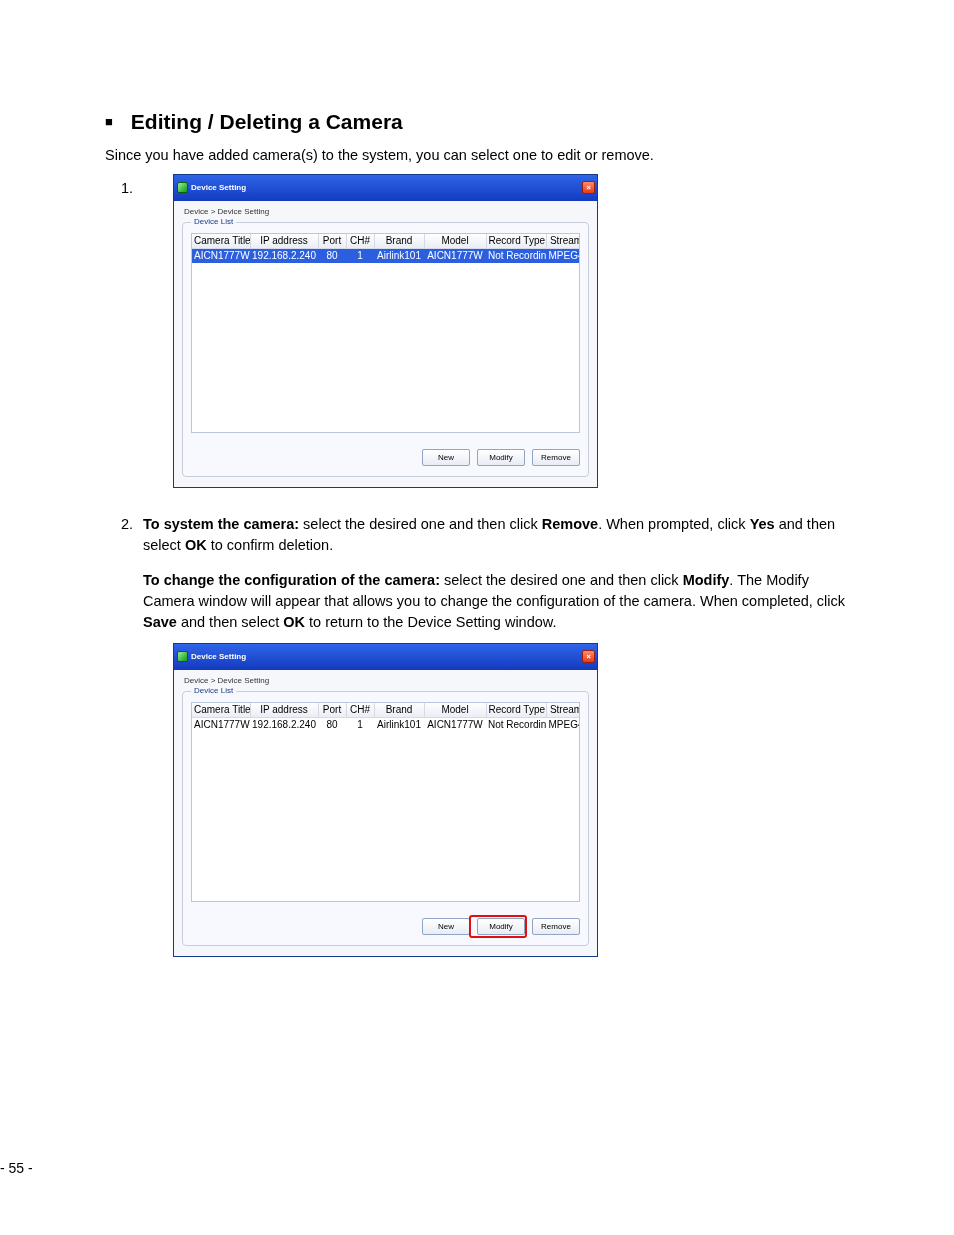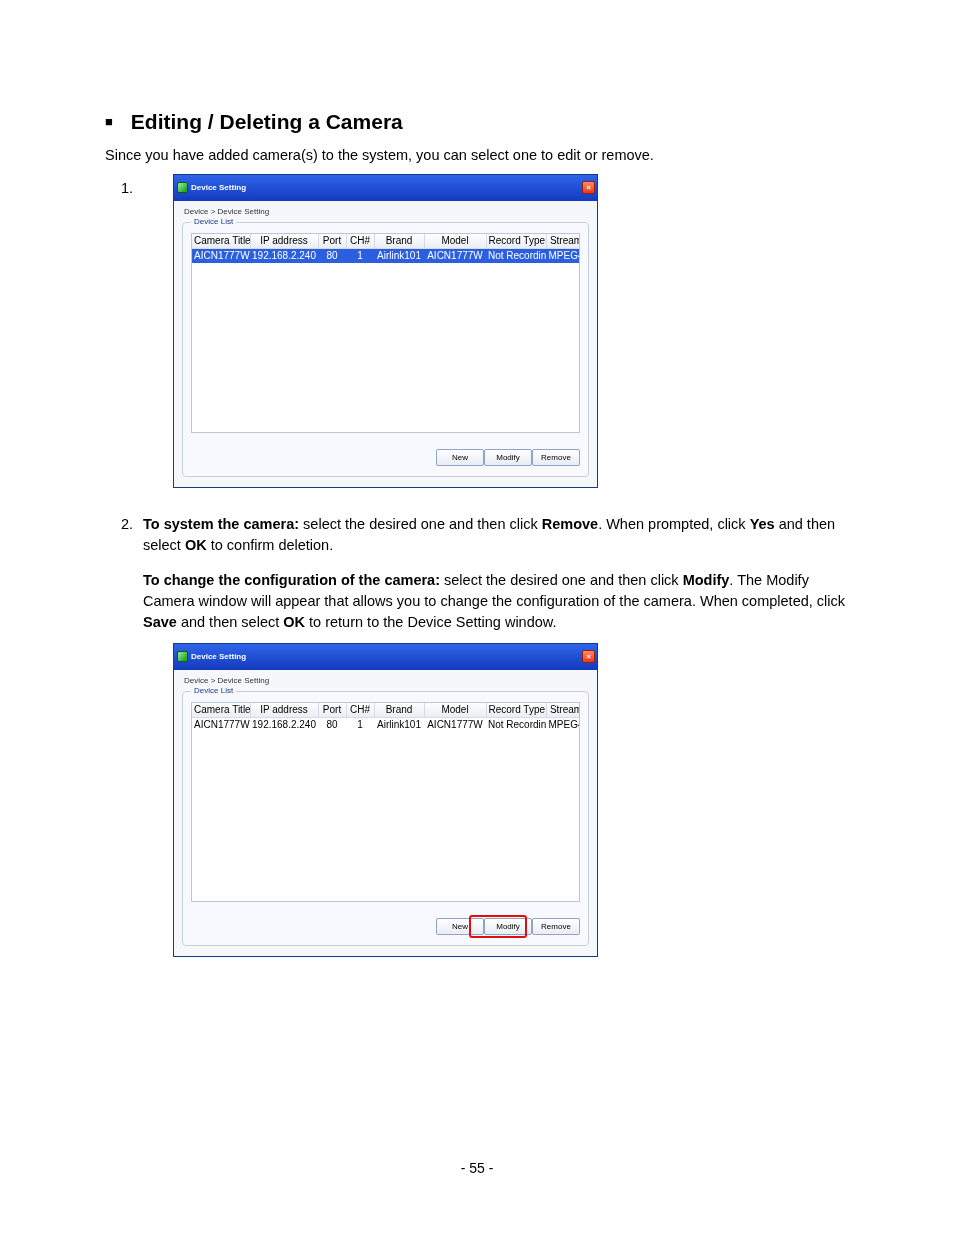--- a/index.html
+++ b/index.html
@@ -150,20 +150,21 @@
     white-space: nowrap;
     overflow: hidden;
   }
   tr.row-selected td {
     background: #2c5fdf;
     color: #fff;
   }
   .ds-btn-row {
     display: flex;
     justify-content: flex-end;
+    gap: 7px;
     margin-top: 16px;
   }
   .ds-btn {
     min-width: 46px;
     height: 15px;
     font-size: 8px;
     background: linear-gradient(to bottom, #ffffff 0%, #e8ecf3 100%);
     border: 1px solid #90a4c6;
     border-radius: 2px;
     display: flex;
@@ -176,21 +177,20 @@
     border: 2px solid #e10f0f;
     border-radius: 3px;
     pointer-events: none;
   }
 
   .page-num {
     position: absolute;
     left: 0;
     right: 0;
     bottom: 24px;
-    text-align: center;
     font-size: 14px;
   }
   b { font-weight: bold; }
 </style>
 </head>
 <body>
 
 <div class="page">
 
   <div class="heading-row">

